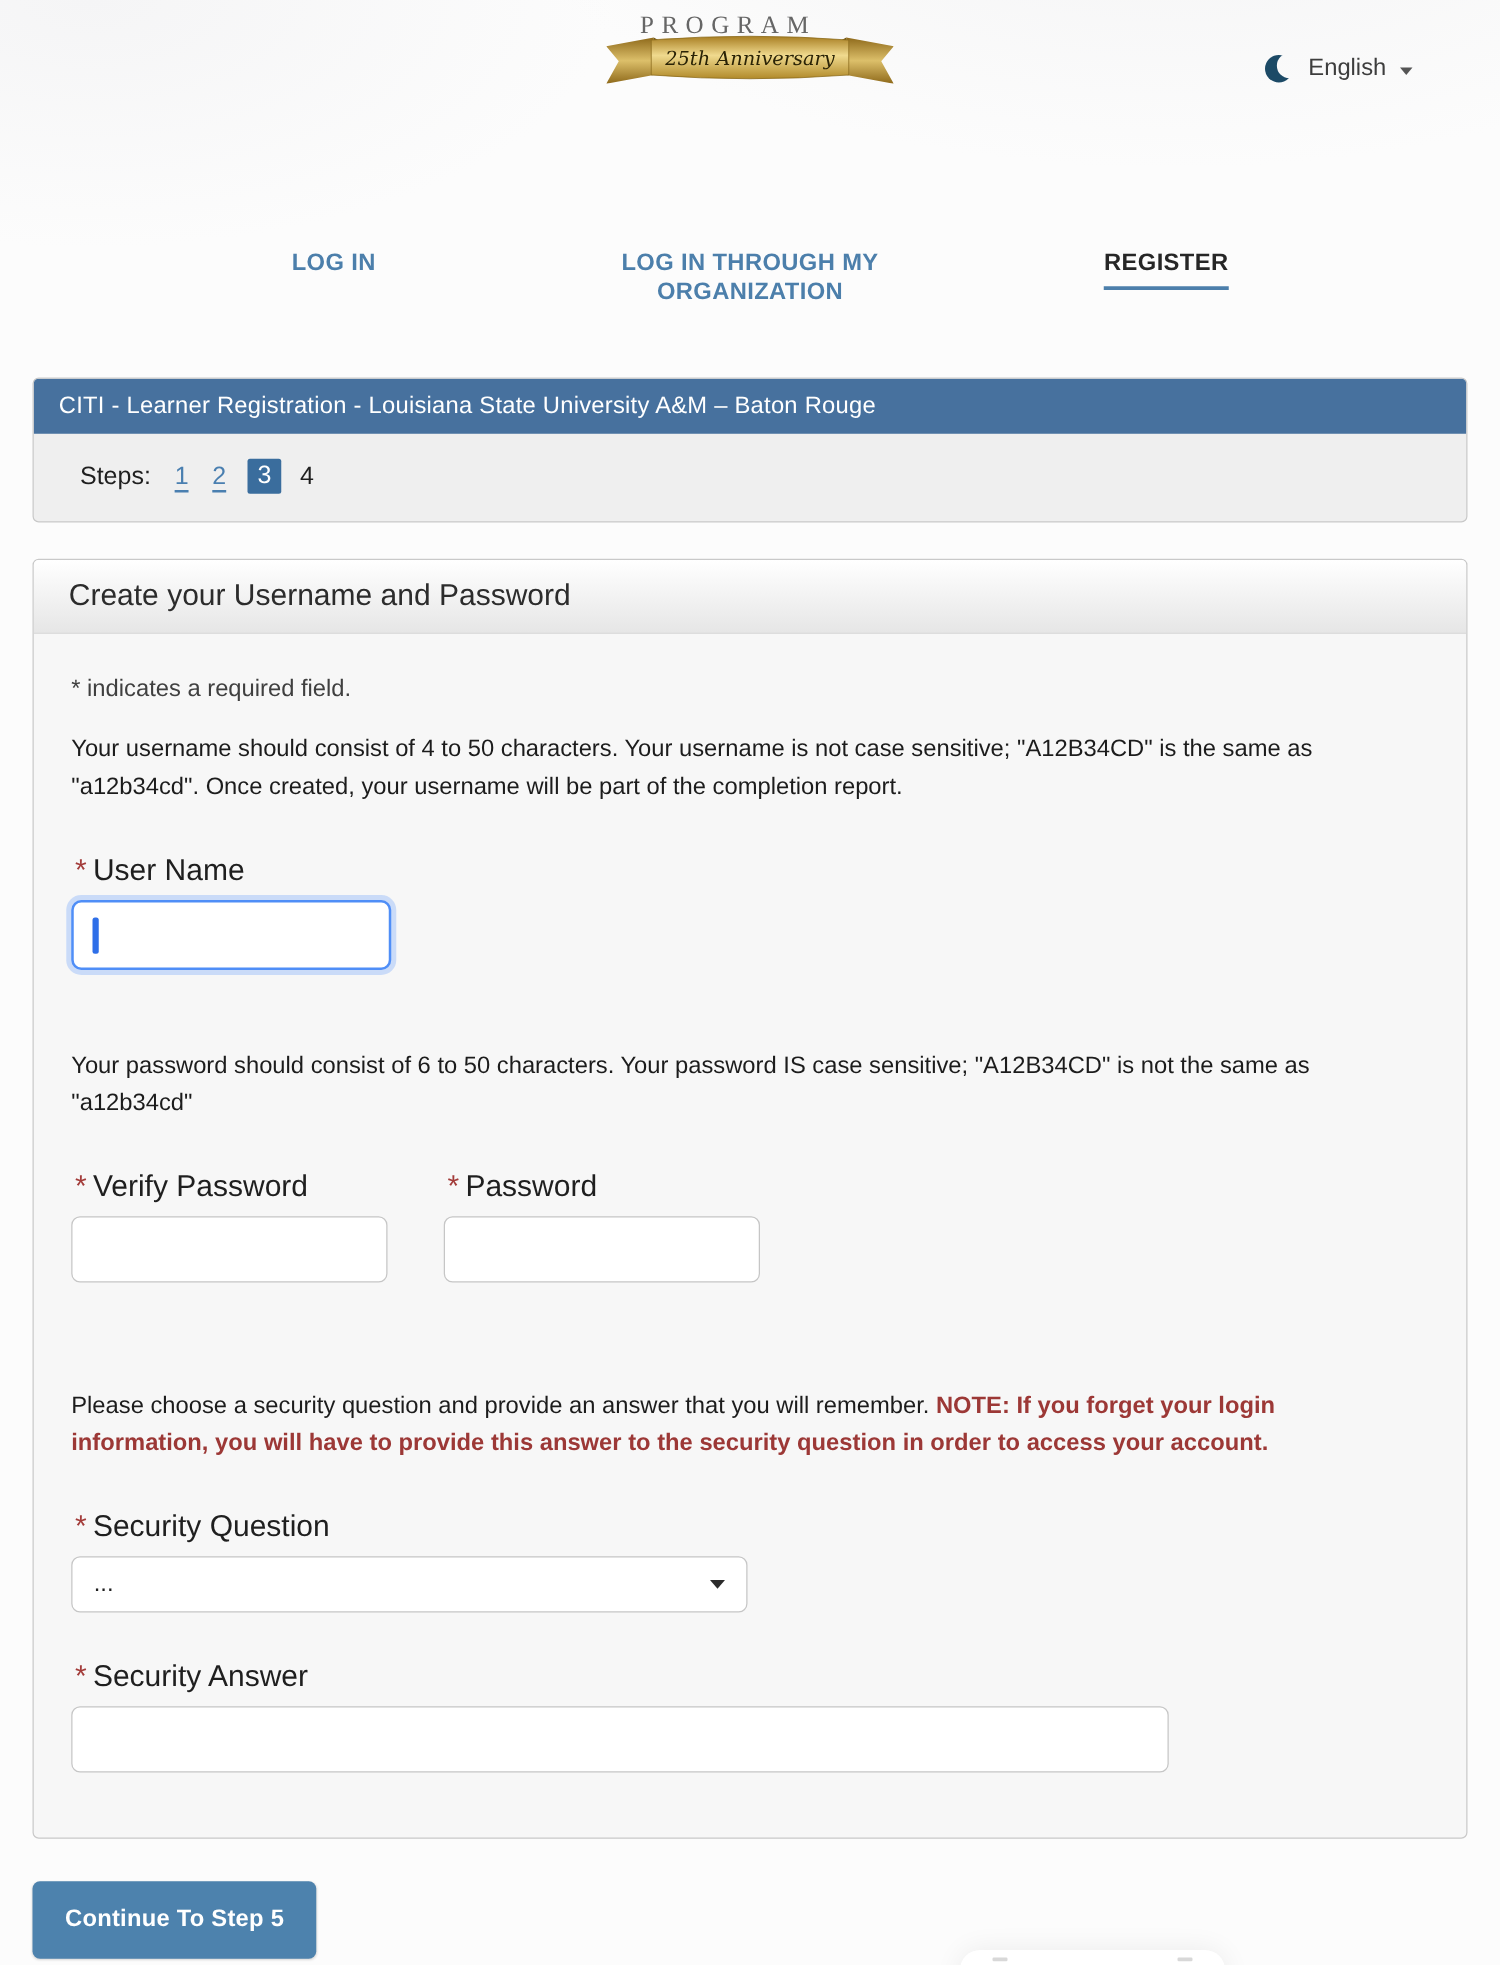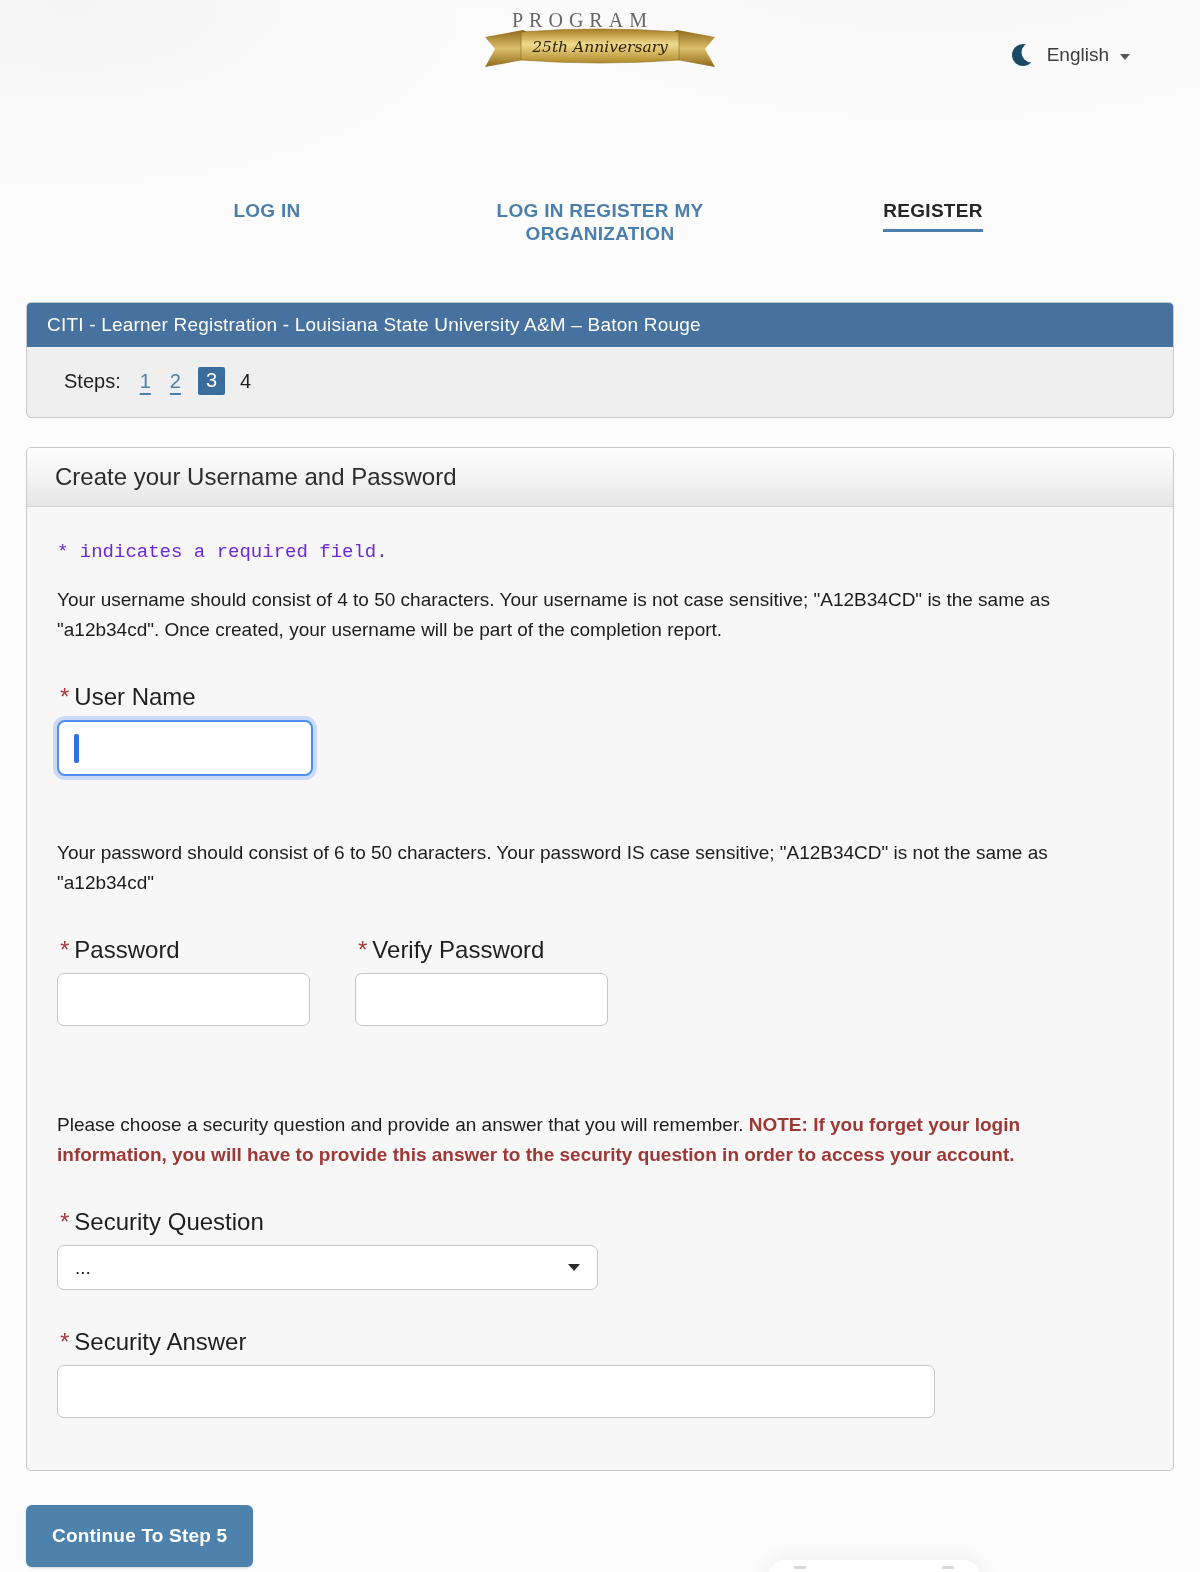--- a/index.html
+++ b/index.html
@@ -99,21 +99,21 @@
     border: 1px solid #c9c9c9; border-radius: 5px;
     background: #f7f7f7; overflow: hidden;
   }
   .panel-header {
     background: linear-gradient(#ffffff, #e6e6e6);
     border-bottom: 1px solid #d5d5d5;
     padding: 15px 28px;
     font-size: 24px; color: #2c2c2c;
   }
   .panel-body { padding: 26px 52px 52px 30px; font-size: 19px; }
-  .required-note { color: #6d28d9; margin: 8px 0 22px; font-family: Liberation Mono, monospace; }
+  .required-note { color: #404040; margin: 8px 0 22px; }
   .help { line-height: 30px; margin: 20px 0; color: #1c1c1c; }
   .help .note { color: #9c3836; font-weight: 700; }
 
   .field { margin-top: 38px; }
   .field-label { display: block; margin-bottom: 9px; padding-left: 3px; font-size: 24px; }
   .req { color: #a33c3a; margin-right: 5px; }
 
   .input-wrap { position: relative; display: inline-block; }
   input.text-input {
     width: 253px; height: 53px;
@@ -212,21 +212,21 @@
         <polygon points="38,5 47,10 38,14" fill="#6e5412"></polygon>
         <polygon points="192,5 183,10 192,14" fill="#6e5412"></polygon>
         <path d="M36 7 Q115 1 194 7 L194 35 Q115 41 36 35 Z" fill="url(#goldC)" stroke="#8a6a1c" stroke-width="0.6"></path>
         <text x="115" y="27" text-anchor="middle" font-family="DejaVu Serif, serif" font-style="italic" font-size="15.5" fill="#2a2306">25th Anniversary</text>
       </svg>
     </div>
   </header>
 
   <nav>
     <a href="#">LOG IN</a>
-    <a href="#" class="nav-mid">LOG IN REGISTER MY ORGANIZATION</a>
+    <a href="#" class="nav-mid">LOG IN THROUGH MY ORGANIZATION</a>
     <a href="#" class="active">REGISTER</a>
   </nav>
 
   <main class="container">
 
     <section class="steps-box">
       <div class="steps-header">CITI - Learner Registration - Louisiana State University A&amp;M – Baton Rouge</div>
       <div class="steps-body">
         <span class="steps-label">Steps:</span>
         <a href="#" class="step-link">1</a>
@@ -249,25 +249,25 @@
           <span class="input-wrap focused">
             <input class="text-input" type="text" value="" style="">
             <span class="caret-bar"></span>
           </span>
         </div>
 
         <p class="help" style="margin-top:62px">Your password should consist of 6 to 50 characters. Your password IS case sensitive; "A12B34CD" is not the same as "a12b34cd"</p>
 
         <div class="pw-row">
           <div>
-            <label class="field-label"><span class="req">*</span><span>Password</span></label>
+            <label class="field-label"><span class="req">*</span><span>Verify Password</span></label>
             <input class="text-input" type="password" style="">
           </div>
           <div>
-            <label class="field-label"><span class="req">*</span><span>Verify Password</span></label>
+            <label class="field-label"><span class="req">*</span><span>Password</span></label>
             <input class="text-input" type="password" style="">
           </div>
         </div>
 
         <p class="help" style="margin-top:84px"><span>Please choose a security question and provide an answer that you will remember. </span><span class="note">NOTE: If you forget your login information, you will have to provide this answer to the security question in order to access your account.</span></p>
 
         <div class="field">
           <label class="field-label"><span class="req">*</span><span>Security Question</span></label>
           <div class="select-box">
             <span>...</span>

